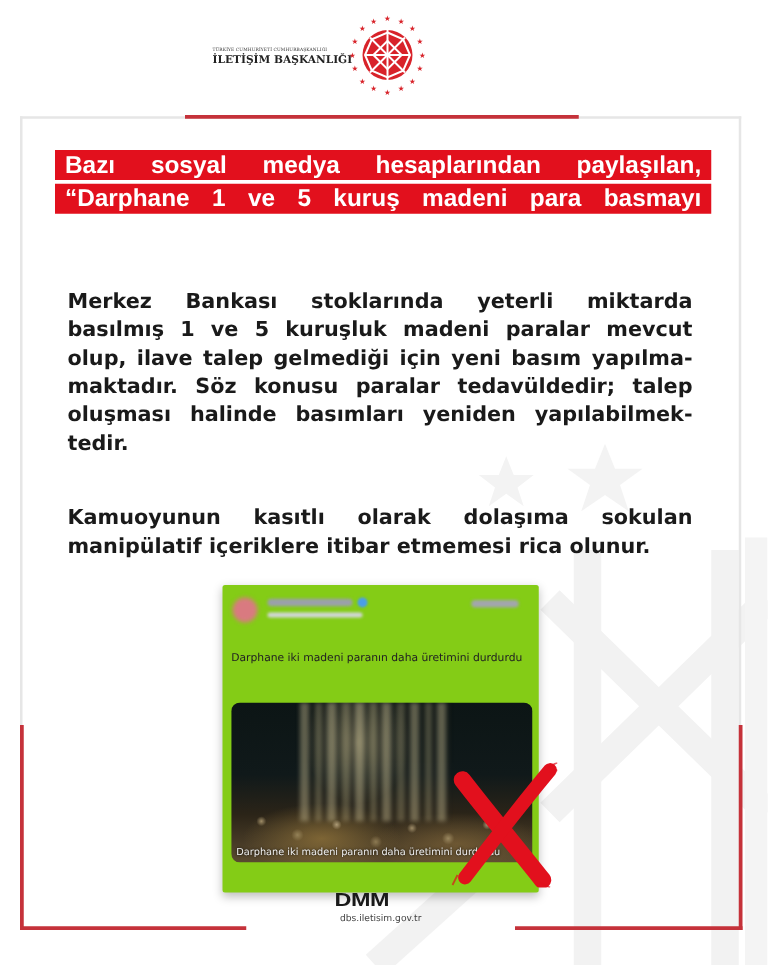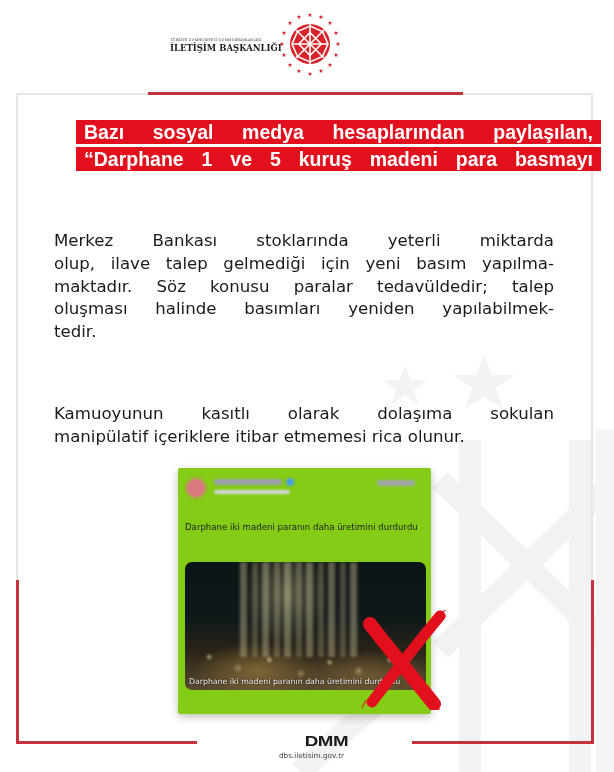--- a/index.html
+++ b/index.html
@@ -16,26 +16,26 @@
   .emblem { position: absolute; left: 278px; top: 2px; width: 64px; height: 68px; }
   .logo-right { position: absolute; left: 359px; top: 28px; }
   .logo-right .small { font-family: "DejaVu Serif", serif; font-size: 3.3px; color: #333; white-space: nowrap; line-height: 4px; }
   .logo-right .big { font-family: "DejaVu Serif", serif; font-size: 8px; color: #222; white-space: nowrap; line-height: 8.5px; }
 
   
   .frame-gray { position: absolute; left: 16px; top: 93px; width: 577px; height: 650px; border: 2px solid #e6e6e6; border-bottom: none; }
   .red-line { position: absolute; background: #c5323a; }
 
   
-  .headline { position: absolute; left: 44px; top: 120px; width: 525px; margin-left: 32px; }
+  .headline { position: absolute; left: 44px; top: 120px; width: 525px; }
   .headline-line { background: #e2101d; color: #fff; font-family: "Liberation Sans", sans-serif; font-weight: bold; font-size: 19.5px; line-height: 24px; height: 24px; margin-bottom: 2.5px; padding: 0 8px; white-space: nowrap; overflow: hidden; }
   .justify { text-align: justify; text-align-last: justify; }
 
   
-  .body-text { position: absolute; left: 54px; width: 500px; font-family: "DejaVu Sans", sans-serif; font-size: 16.6px; line-height: 22.8px; color: #1a1a1a; }
+  .body-text { position: absolute; left: 54px; width: 500px; font-family: "DejaVu Sans", sans-serif; font-size: 16.6px; line-height: 22.8px; color: #1a1a1a; font-weight: bold; }
   .body-text .ln { white-space: nowrap; overflow: hidden; height: 22.8px; }
   .p1 { top: 230px; }
   .p2 { top: 403px; }
 
   
   .tweet { position: absolute; left: 178px; top: 468px; width: 253px; height: 246px; background: #84cc16; box-shadow: 0 3px 8px rgba(0,0,0,0.25); border-radius: 2px; }
   .tw-avatar { position: absolute; left: 8px; top: 10px; width: 20px; height: 20px; border-radius: 50%; background: #d97a80; filter: blur(1.5px); }
   .tw-name { position: absolute; left: 36px; top: 11px; width: 68px; height: 6px; background: #9aa0aa; border-radius: 3px; filter: blur(1.2px); }
   .tw-verified { position: absolute; left: 108px; top: 10px; width: 8px; height: 8px; background: #4a9ee8; border-radius: 50%; filter: blur(0.8px); }
   .tw-handle { position: absolute; left: 36px; top: 22px; width: 76px; height: 4px; background: #d4d7dc; border-radius: 2px; filter: blur(1.2px); }
@@ -59,21 +59,21 @@
       radial-gradient(circle 5px at 48% 70%, #9a875e, transparent),
       radial-gradient(circle 4px at 60% 50%, #b3a07a, transparent),
       radial-gradient(circle 5px at 72% 65%, #a8966c, transparent),
       radial-gradient(circle 4px at 85% 45%, #bdb08c, transparent),
       radial-gradient(circle 5px at 93% 75%, #9c8a60, transparent);
     opacity: 0.8; }
   .tw-caption { position: absolute; left: 4px; bottom: 4px; font-family: "DejaVu Sans", sans-serif; font-size: 7.8px; color: #f0f0f0; white-space: nowrap; text-shadow: 0 0 2px #000; }
   .cross { position: absolute; left: 360px; top: 610px; width: 86px; height: 100px; }
 
   
-  .footer { position: absolute; left: 272px; top: 731px; width: 72px; text-align: right; }
+  .footer { position: absolute; left: 272px; top: 710px; width: 72px; text-align: left; }
   .dmm { font-family: "Liberation Sans", sans-serif; font-weight: bold; font-size: 15px; letter-spacing: -0.3px; color: #1a1a1a; line-height: 14px; transform: scaleX(1.25); display: inline-block; }
   .url { font-family: "DejaVu Sans", sans-serif; font-size: 7.3px; color: #444; margin-top: 1px; white-space: nowrap; }
 </style>
 </head>
 <body>
 
 <svg class="bg-deco" width="614" height="772" viewBox="0 0 614 772">
   <g fill="#f3f3f3">
     <polygon points="484,355 492,375 514,375 496,388 503,409 484,396 465,409 472,388 454,375 476,375"></polygon>
     <polygon points="405,365 411,380 427,380 414,390 419,405 405,395 391,405 396,390 383,380 399,380"></polygon>
@@ -133,20 +133,21 @@
 <div class="red-line" style="left:591px; top:580px; width:3px; height:164px;"></div>
 <div class="red-line" style="left:412px; top:741px; width:182px; height:3px;"></div>
 
 <div class="headline">
   <div class="headline-line justify">Bazı sosyal medya hesaplarından paylaşılan,</div>
   <div class="headline-line justify">“Darphane 1 ve 5 kuruş madeni para basmayı</div>
 </div>
 
 <div class="body-text p1">
   <div class="ln justify">Merkez Bankası stoklarında yeterli miktarda</div>
+  <div class="ln justify">basılmış 1 ve 5 kuruşluk madeni paralar mevcut</div>
   <div class="ln justify">olup, ilave talep gelmediği için yeni basım yapılma-</div>
   <div class="ln justify">maktadır. Söz konusu paralar tedavüldedir; talep</div>
   <div class="ln justify">oluşması halinde basımları yeniden yapılabilmek-</div>
   <div class="ln">tedir.</div>
 </div>
 
 <div class="body-text p2">
   <div class="ln justify">Kamuoyunun kasıtlı olarak dolaşıma sokulan</div>
   <div class="ln">manipülatif içeriklere itibar etmemesi rica olunur.</div>
 </div>

